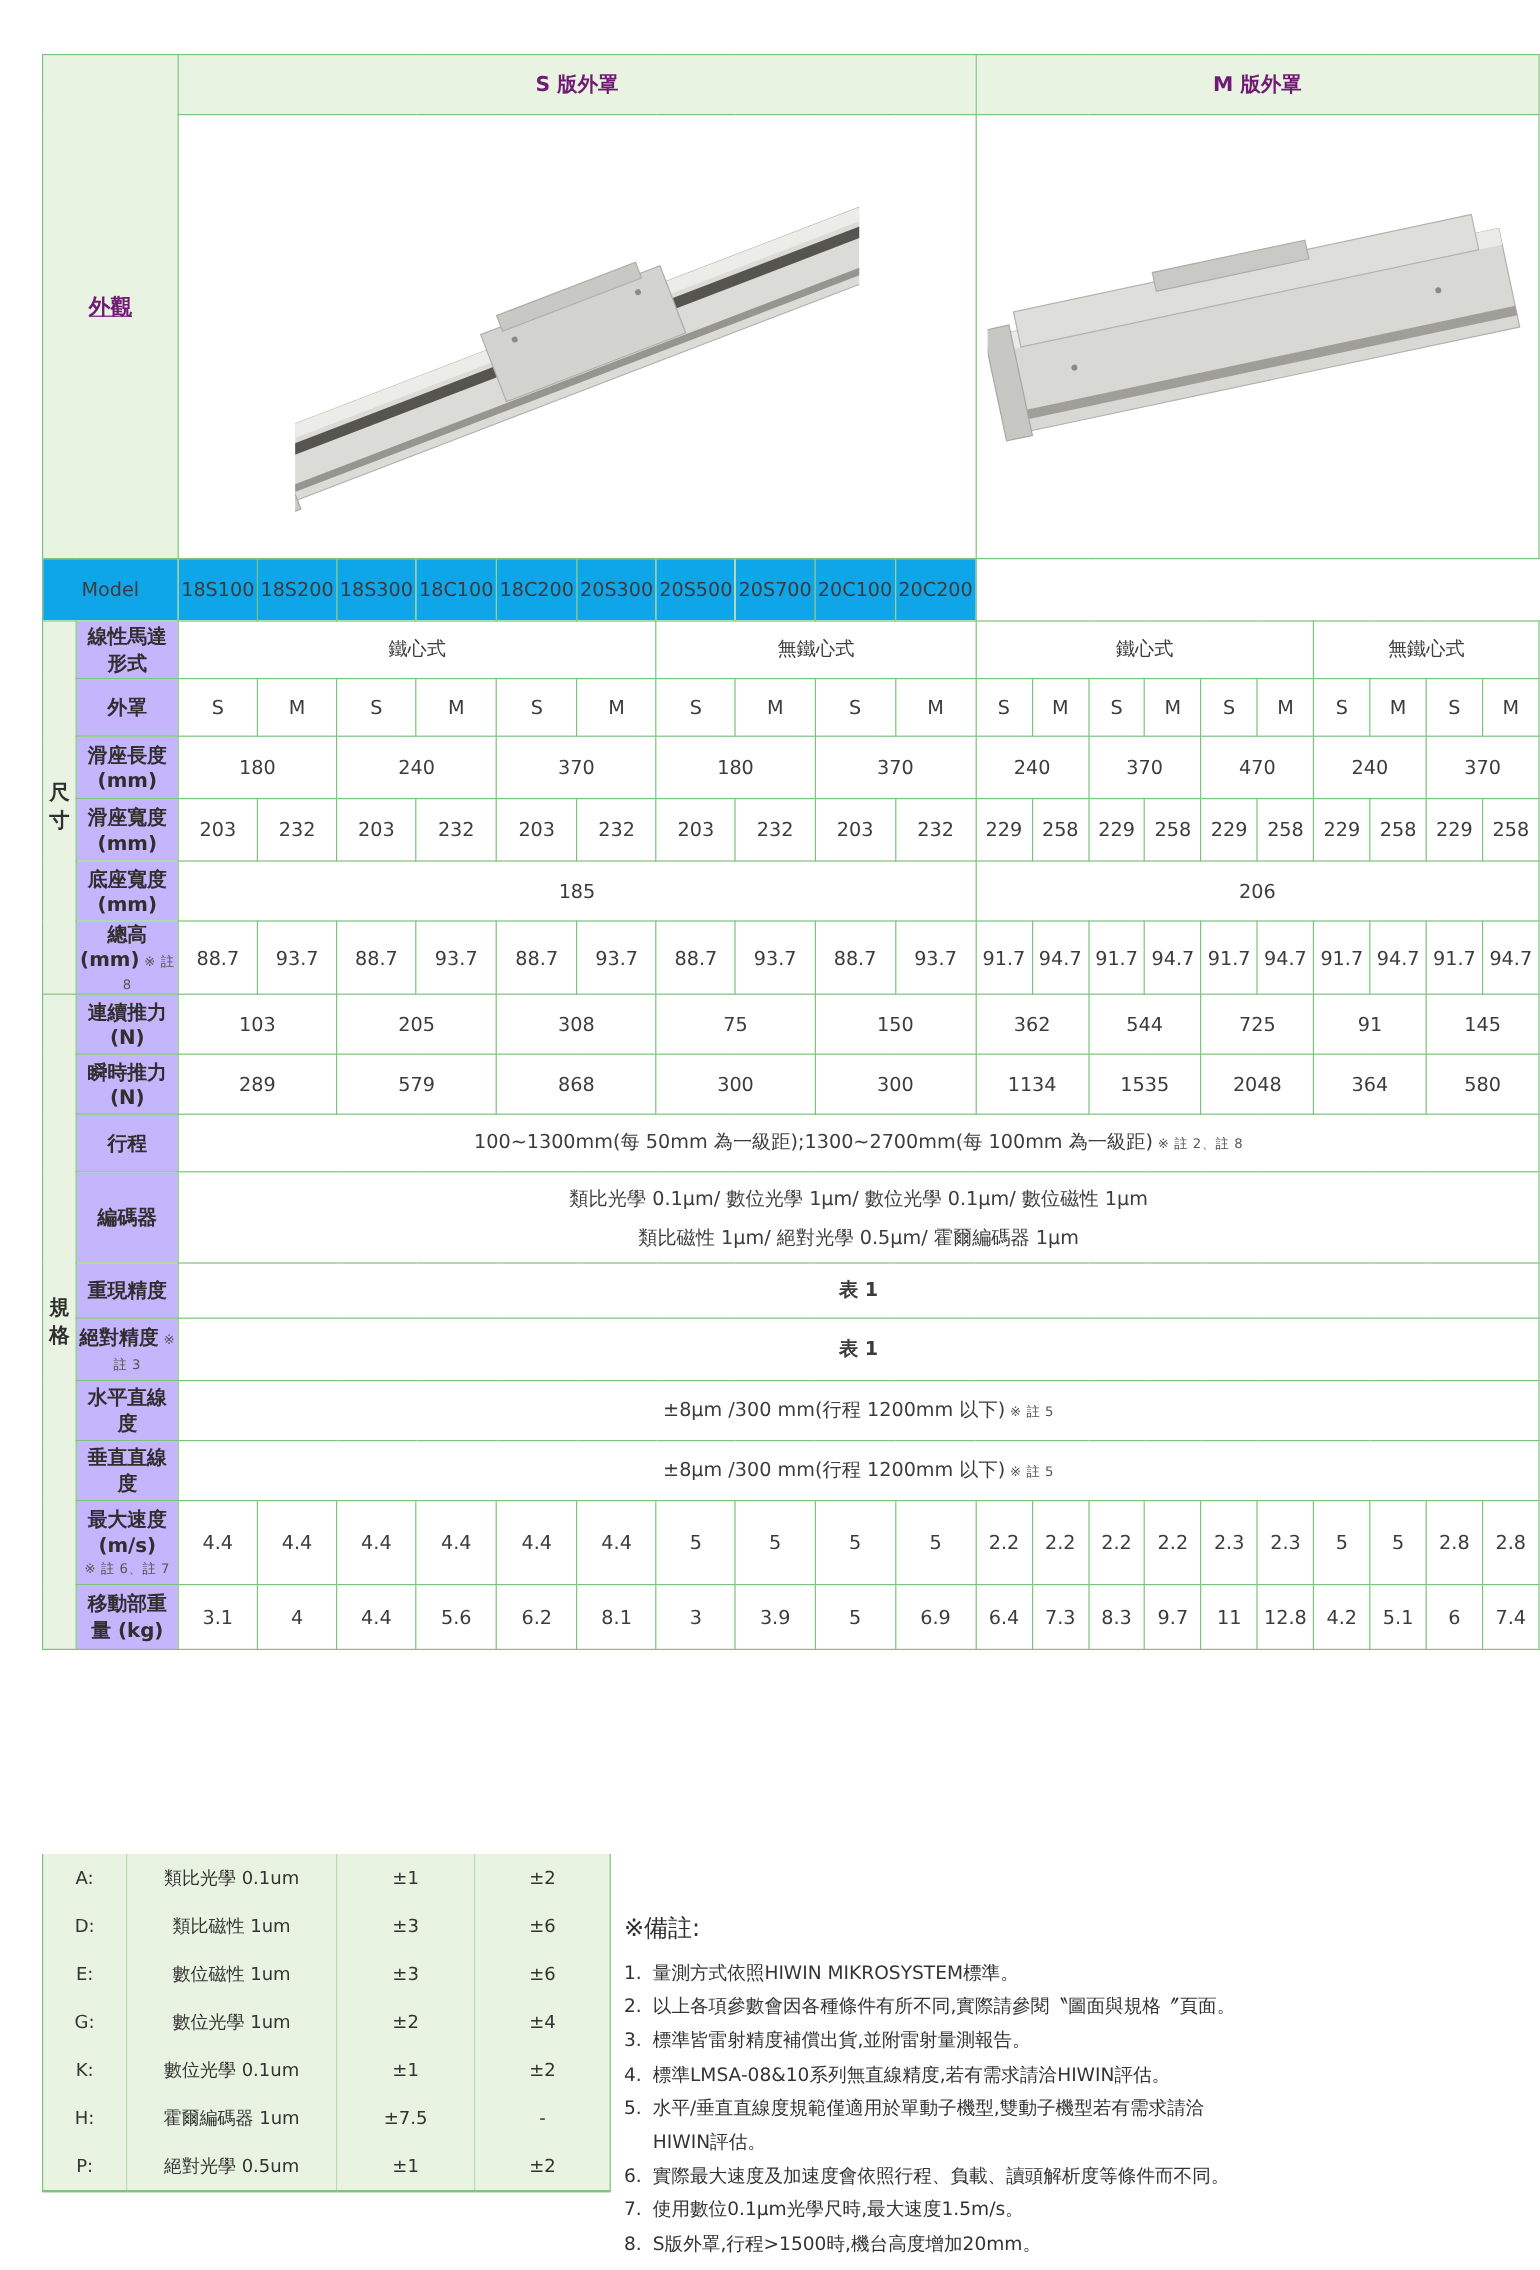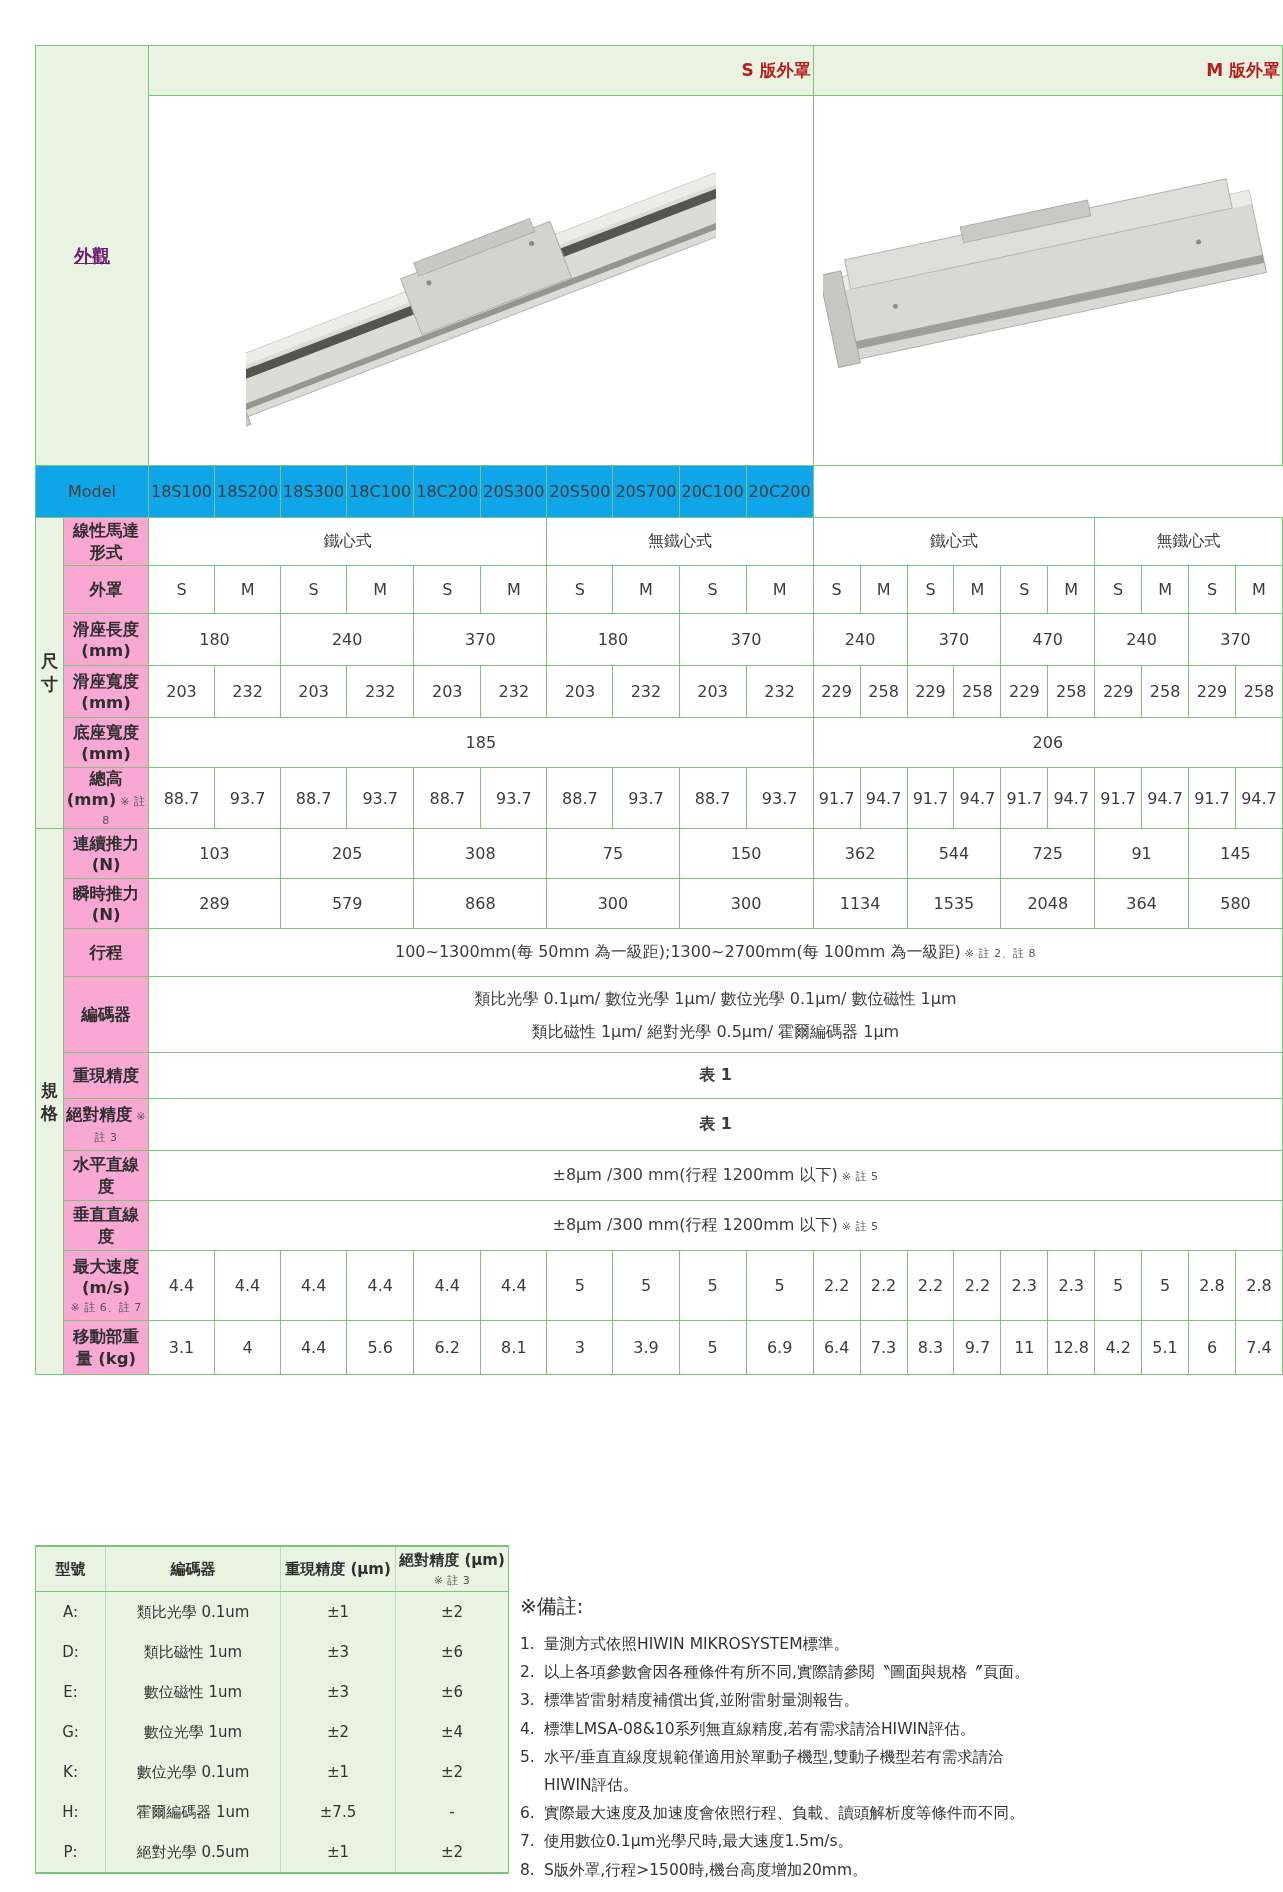--- a/index.html
+++ b/index.html
@@ -9,23 +9,23 @@
   }
   
   .spec-table{
     position:absolute;left:35px;top:45px;
     border-collapse:collapse;table-layout:fixed;
   }
   .spec-table td{
     border:1px solid #7cc47c;text-align:center;vertical-align:middle;
     font-size:16px;color:#3c3c3c;padding:0 2px;background:#ffffff;overflow:hidden;
   }
-  .spec-table td.hdr{background:#e9f3e1;font-weight:bold;font-size:17px;color:#b91c1c;text-align:right;}
+  .spec-table td.hdr{background:#e9f3e1;font-weight:bold;font-size:17px;color:#701a75;}
   .spec-table td.corner{background:#e9f3e1;}
-  .spec-table td.lbl{background:#f9a8d4;font-weight:bold;font-size:16.5px;color:#2f2f2f;}
+  .spec-table td.lbl{background:#c4b5fd;font-weight:bold;font-size:16.5px;color:#2f2f2f;}
   .spec-table td.grp{background:#e9f3e1;font-weight:bold;font-size:17px;color:#2f2f2f;
     white-space:pre-line;line-height:1.35;}
   .spec-table td.mdl{background:#0ea5e9;font-weight:normal;}
   .spec-table td.img-cell{background:#ffffff;padding:0;}
   .r-cover{height:50px}
   .r-img{height:370px}
   .r-model{height:52px}
   .sr-0{height:48px}.sr-1{height:48px}.sr-2{height:52px}.sr-3{height:52px}
   .sr-4{height:50px}.sr-5{height:52px}.sr-6{height:50px}.sr-7{height:50px}
   .sr-8{height:48px}.sr-9{height:76px}.sr-10{height:46px}.sr-11{height:52px}
@@ -340,26 +340,20 @@
 </table>
 
 <table class="enc-table">
   <colgroup>
     <col style="width:70px">
       <col style="width:175px">
       <col style="width:115px">
       <col style="width:113px">
   </colgroup>
   <tbody id="enc-body">
-      <tr class="eh">
-        <td>型號</td>
-        <td>編碼器</td>
-        <td>重現精度 (μm)</td>
-        <td>絕對精度 (μm)<span class="note"> ※ 註 3</span></td>
-      </tr>
       <tr class="er">
         <td>A:</td>
         <td>類比光學 0.1um</td>
         <td>±1</td>
         <td>±2</td>
       </tr>
       <tr class="er">
         <td>D:</td>
         <td>類比磁性 1um</td>
         <td>±3</td>

